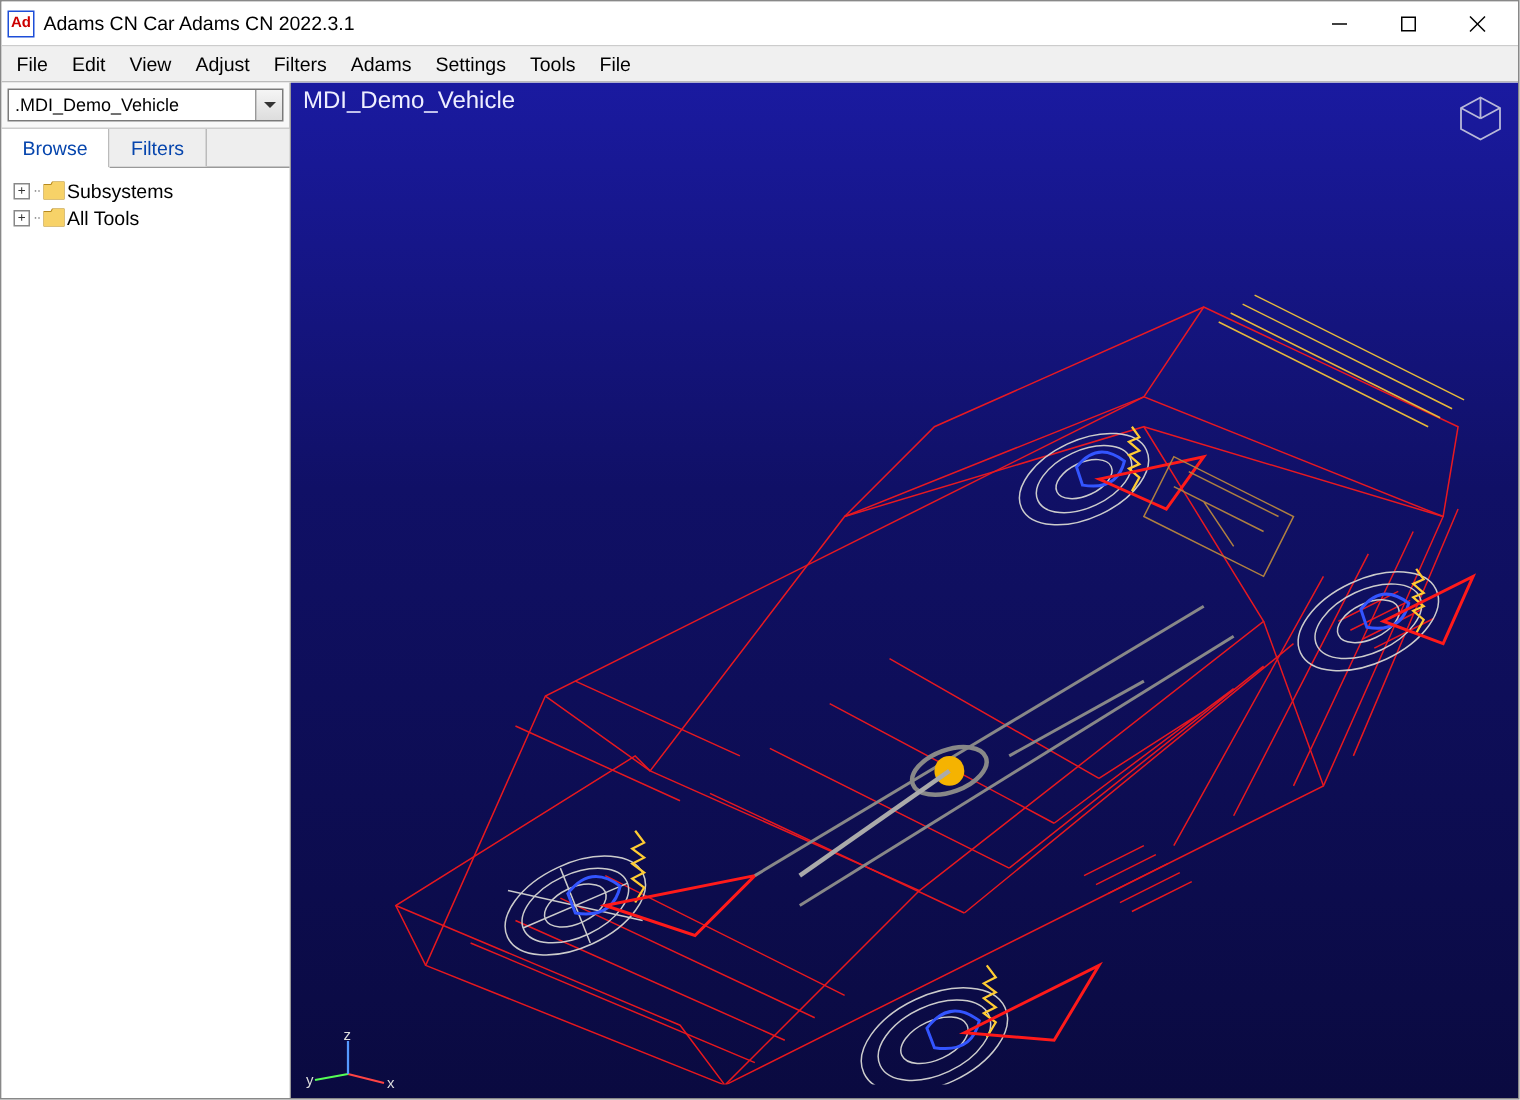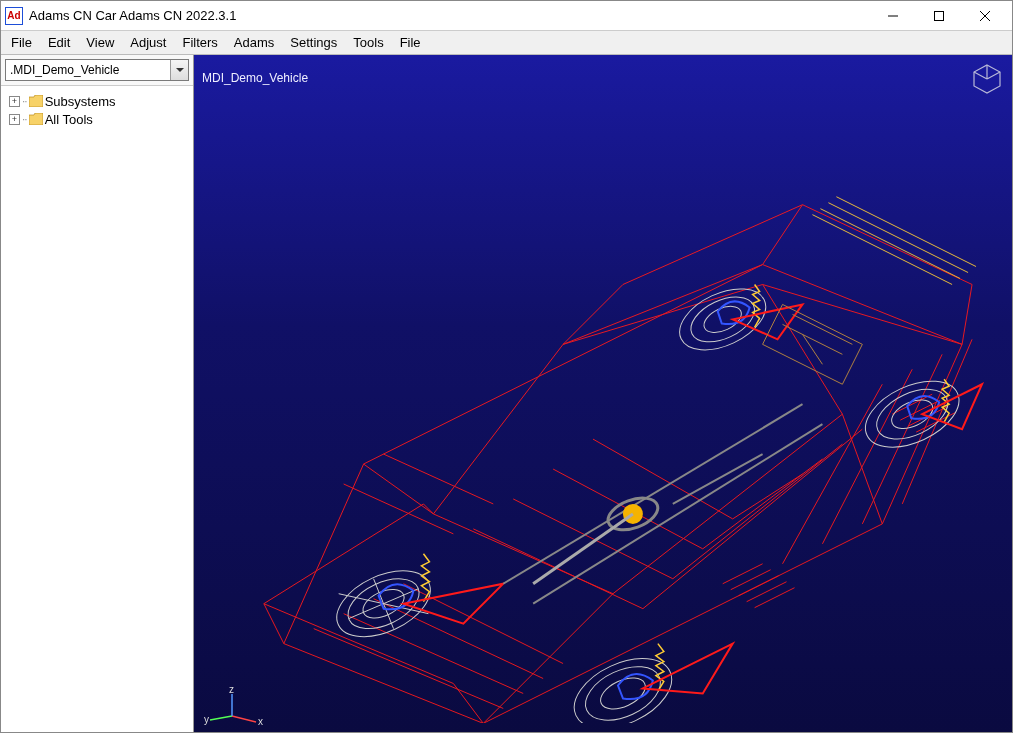--- a/index.html
+++ b/index.html
@@ -152,23 +152,23 @@
 
   
   .viewport {
     flex: 1;
     position: relative;
     background: linear-gradient(to bottom, #1a1aa0 0%, #101066 40%, #0a0a40 100%);
     overflow: hidden;
   }
   .viewport-label {
     position: absolute;
-    top: 16px; left: 8px;
+    top: 4px; left: 8px;
     color: #eef;
-    font-size: 12px;
+    font-size: 16px;
   }
   .triad {
     position: absolute;
     top: 6px; right: 8px;
     width: 34px; height: 34px;
   }
   .axis-indicator {
     position: absolute;
     bottom: 6px; left: 8px;
     width: 70px; height: 40px;
@@ -222,20 +222,24 @@
 </div>
 
 <div class="main">
 
   <div class="left-panel">
     <div class="combo-row">
       <div class="combo">
         <span>.MDI_Demo_Vehicle</span>
         <span class="arrow"></span>
       </div>
+    </div>
+    <div class="tabs">
+      <div class="tab active">Browse</div>
+      <div class="tab inactive">Filters</div>
     </div>
     <div class="tree">
       <div class="tree-row">
         <span class="tree-toggle">+</span>
         <span class="tree-dots">··</span>
         <span class="folder-icon">
           <svg viewBox="0 0 14 12">
               <path d="M0 2 L5 2 L6 0 L14 0 L14 12 L0 12 Z" fill="#f7d268" stroke="#b78a1e" stroke-width="0.7"></path>
             </svg>
         </span>

